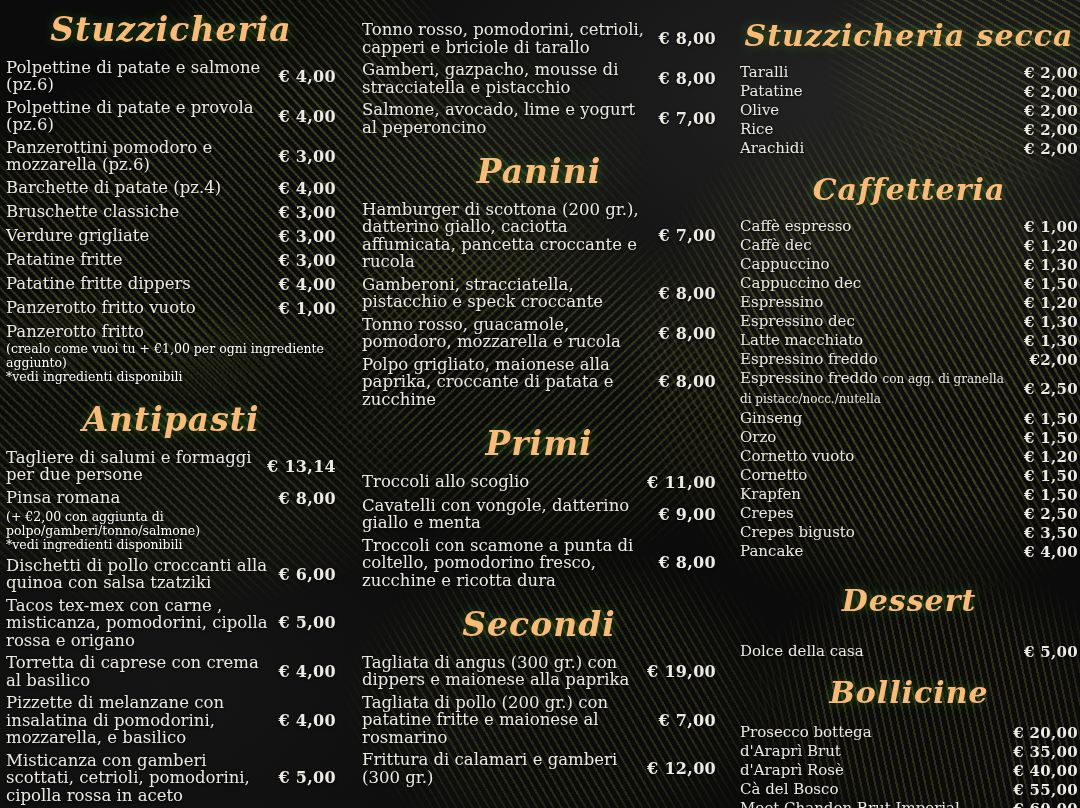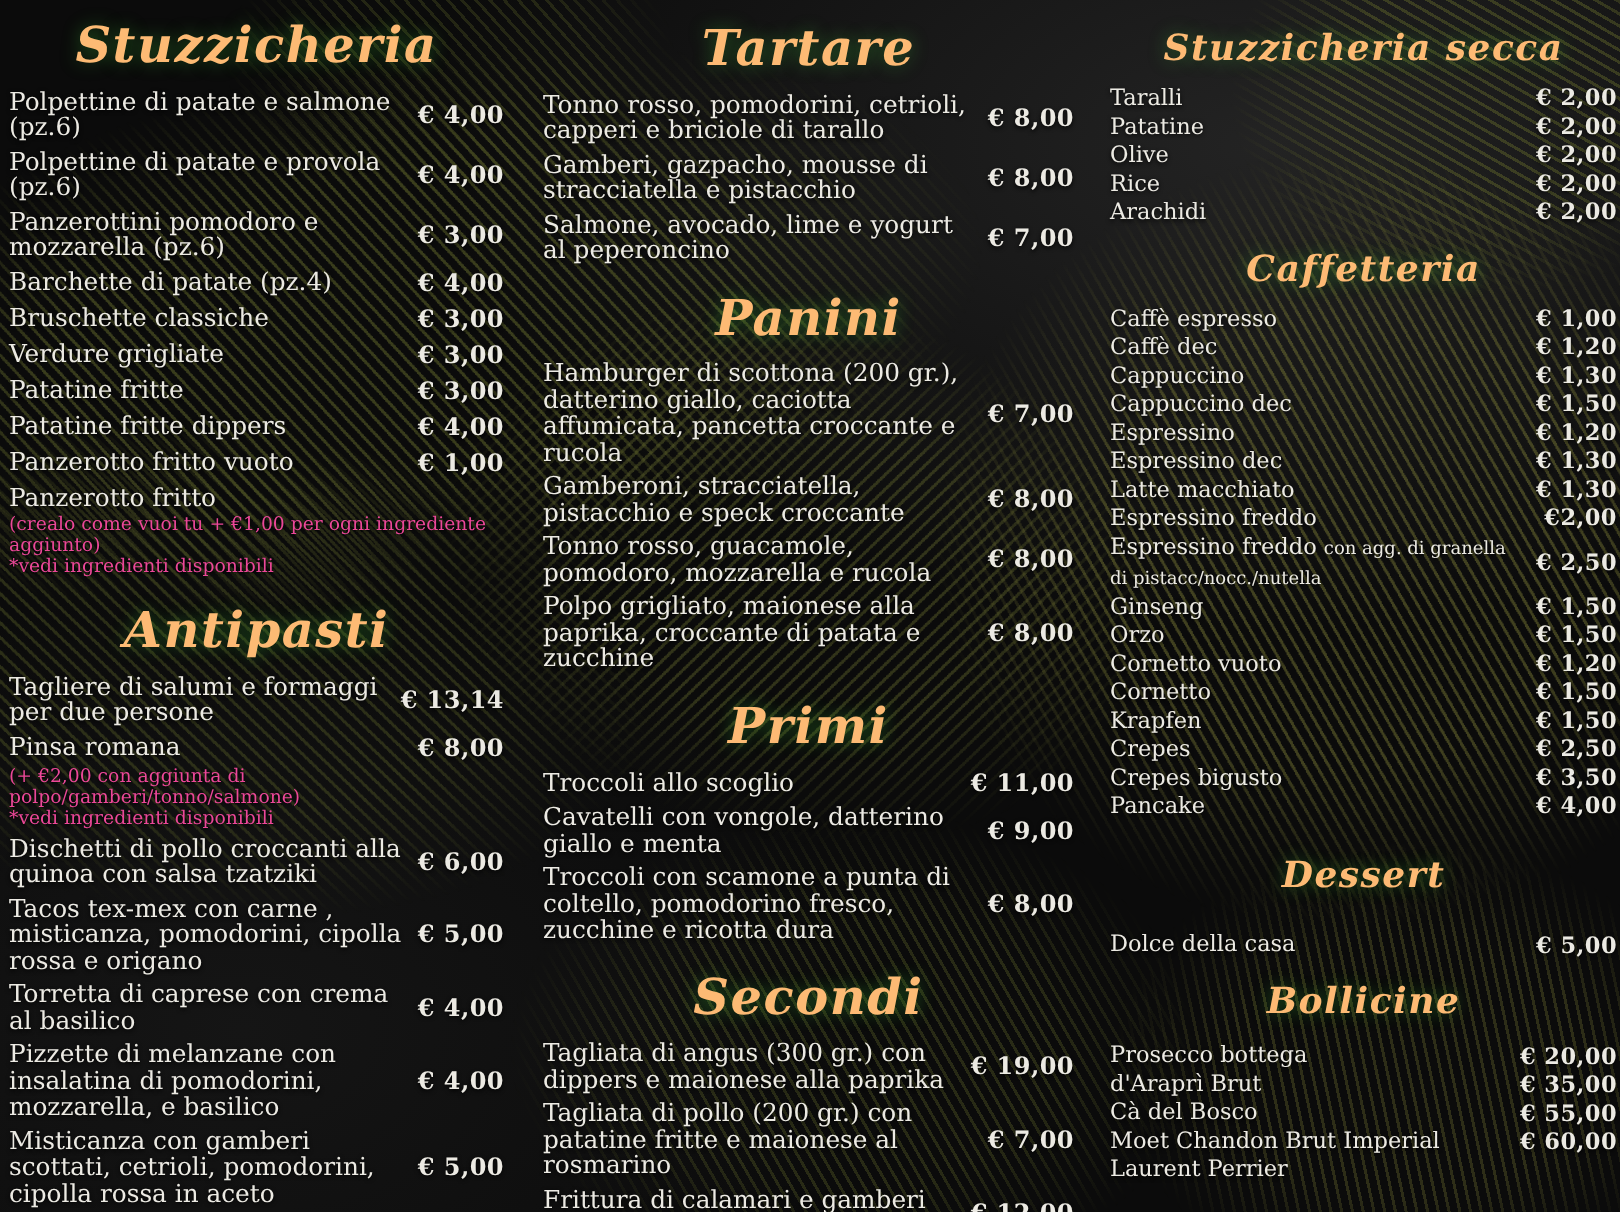--- a/index.html
+++ b/index.html
@@ -26,31 +26,31 @@
   .col{position:absolute;z-index:2;}
   .col-left{left:6px;top:10px;width:330px;}
   .col-mid{left:362px;top:12px;width:354px;}
   .col-right{left:740px;top:18px;width:338px;}
 
   h2.script{
     font-style:italic;font-weight:700;color:#fdba74;text-align:center;margin:0;
     font-size:33px;line-height:1.2;letter-spacing:1px;
     text-shadow:0 0 12px rgba(69,219,60,.35);
   }
-  .col-right h2.script{font-size:24px;}
+  .col-right h2.script{font-size:30px;}
 
   .section{margin-bottom:8px;}
   .col-left .section + .section{margin-top:16px;}
   .col-mid .section{margin-bottom:16px;}
   .items{margin-top:9px;}
   .item{margin-bottom:5px;}
   .row{display:flex;align-items:center;}
   .iname{flex:1 1 auto;padding-right:10px;font-size:16.5px;line-height:17.5px;text-shadow:0 1px 3px rgba(0,0,0,.9);}
   .price{white-space:nowrap;font-size:16px;font-weight:700;letter-spacing:.3px;text-shadow:0 1px 3px rgba(0,0,0,.9);}
-  .sub{font-size:12.5px;line-height:14px;color:#ec4899;white-space:pre-line;margin-top:2px;text-shadow:0 1px 2px rgba(0,0,0,.9);}
+  .sub{font-size:12.5px;line-height:14px;color:#ffffff;white-space:pre-line;margin-top:2px;text-shadow:0 1px 2px rgba(0,0,0,.9);}
   .note{font-size:12px;font-weight:400;}
 
   .col-right .item{margin-bottom:0;}
   .col-right .iname{font-size:15px;line-height:19px;padding-right:8px;}
   .col-right .price{font-size:15px;}
   .sec-caffetteria{margin-top:14px;}
   .sec-dessert{margin-top:22px;}
   .sec-dessert .items{margin-top:23px;}
   .sec-bollicine{margin-top:14px;}
   .sec-bollicine .items{margin-top:12px;}
@@ -201,21 +201,20 @@
         </div>
 
       </div>
       </div>
   </div>
 
 </div>
 
 <div class="col col-mid">
   <div class="section">
-    <h2 class="script">Tartare</h2>
     <div class="items">
 
     <div class="item">
         <div class="row">
           <span class="iname"><span>Tonno rosso, pomodorini, cetrioli, capperi e briciole di tarallo</span> </span>
           <span class="price">€ 8,00</span>
         </div>
 
       </div>
         <div class="item">
@@ -518,20 +517,27 @@
       </div>
         <div class="item">
         <div class="row">
           <span class="iname"><span>d'Araprì Brut</span> </span>
           <span class="price">€ 35,00</span>
         </div>
 
       </div>
         <div class="item">
         <div class="row">
+          <span class="iname"><span>d'Araprì Rosè</span> </span>
+          <span class="price">€ 40,00</span>
+        </div>
+
+      </div>
+        <div class="item">
+        <div class="row">
           <span class="iname"><span>Cà del Bosco</span> </span>
           <span class="price">€ 55,00</span>
         </div>
 
       </div>
         <div class="item">
         <div class="row">
           <span class="iname"><span>Moet Chandon Brut Imperial</span> </span>
           <span class="price">€ 60,00</span>
         </div>

